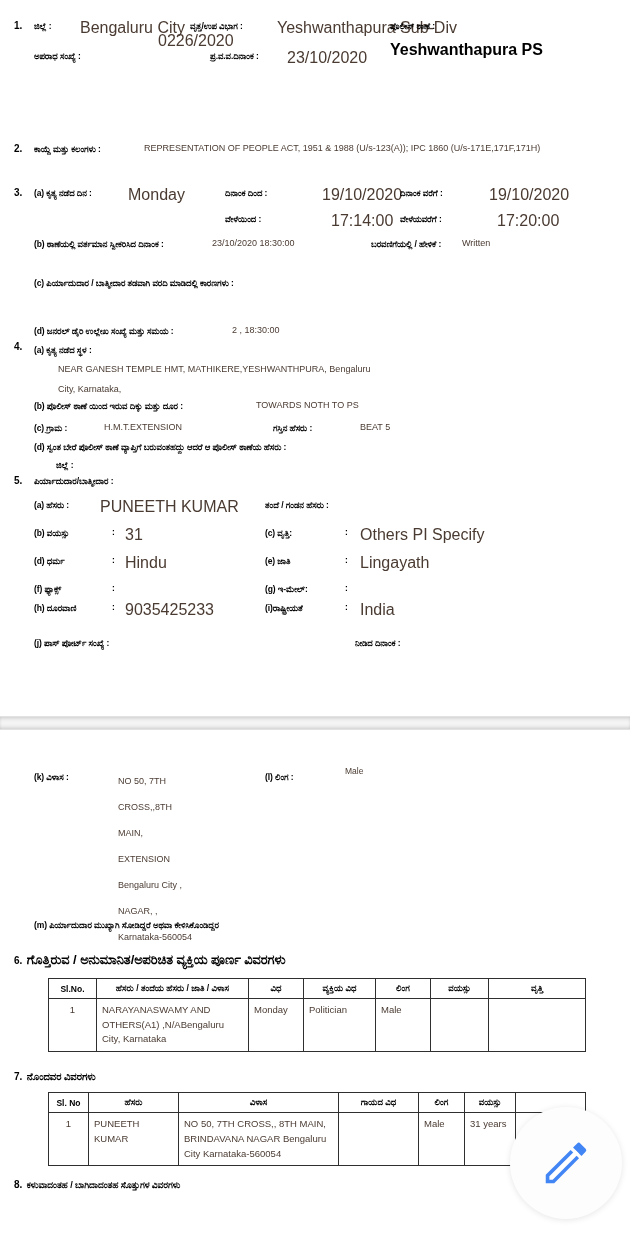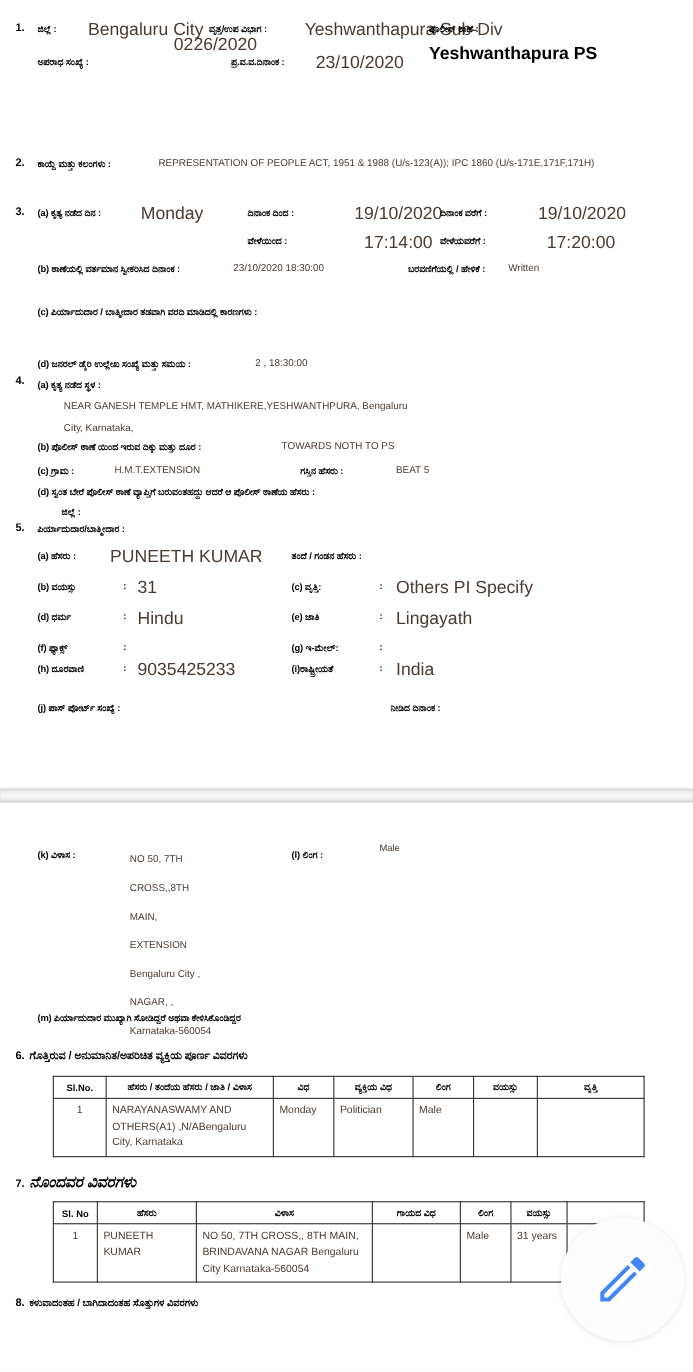--- a/index.html
+++ b/index.html
@@ -227,21 +227,21 @@
       </div>
       <span class="abs kn" style="left:265px; top:42px;">(l) ಲಿಂಗ :</span>
       <span class="abs val" style="left:345px; top:36px; font-size:8.5px;">Male</span>
 
       <span class="abs kn" style="left:34px; top:190px;">(m) ಪಿರ್ಯಾದುದಾರ ಮುಖ್ಯಾಗಿ ಸೋಡಿದ್ದರೆ ಅಥವಾ ಕೇಳಿಸಿಕೊಂಡಿದ್ದರ</span>
     </div>
 
     <div class="sec" style="padding-top:20px;">
       <div style="padding-left:14px;">
         <span class="secnum">6.</span>
-        <span class="kn" style="font-size:10px;">ಗೊತ್ತಿರುವ / ಅನುಮಾನಿತ/ಅಪರಿಚಿತ ವ್ಯಕ್ತಿಯ ಪೂರ್ಣ ವಿವರಗಳು</span>
+        <span class="kn" style="font-size:13px;">ಗೊತ್ತಿರುವ / ಅನುಮಾನಿತ/ಅಪರಿಚಿತ ವ್ಯಕ್ತಿಯ ಪೂರ್ಣ ವಿವರಗಳು</span>
       </div>
 
       <table class="grid" style="margin:10px 0 0 48px; width:537px;">
         <colgroup>
           <col style="width:48px">
             <col style="width:152px">
             <col style="width:55px">
           <col style="width:72px">
             <col style="width:55px">
             <col style="width:58px">
@@ -268,21 +268,21 @@
             <td></td>
             <td></td>
           </tr>
         </tbody>
       </table>
     </div>
 
     <div class="sec" style="padding-top:14px;">
       <div style="padding-left:14px;">
         <span class="secnum">7.</span>
-        <span class="kn" style="font-size:14px;font-style:italic;">ನೊಂದವರ ವಿವರಗಳು</span>
+        <span class="kn" style="font-size:10px;">ನೊಂದವರ ವಿವರಗಳು</span>
       </div>
 
       <table class="grid" style="margin:8px 0 0 48px; width:537px;">
         <colgroup>
           <col style="width:40px">
             <col style="width:90px">
             <col style="width:160px">
           <col style="width:80px">
             <col style="width:46px">
             <col style="width:51px">

